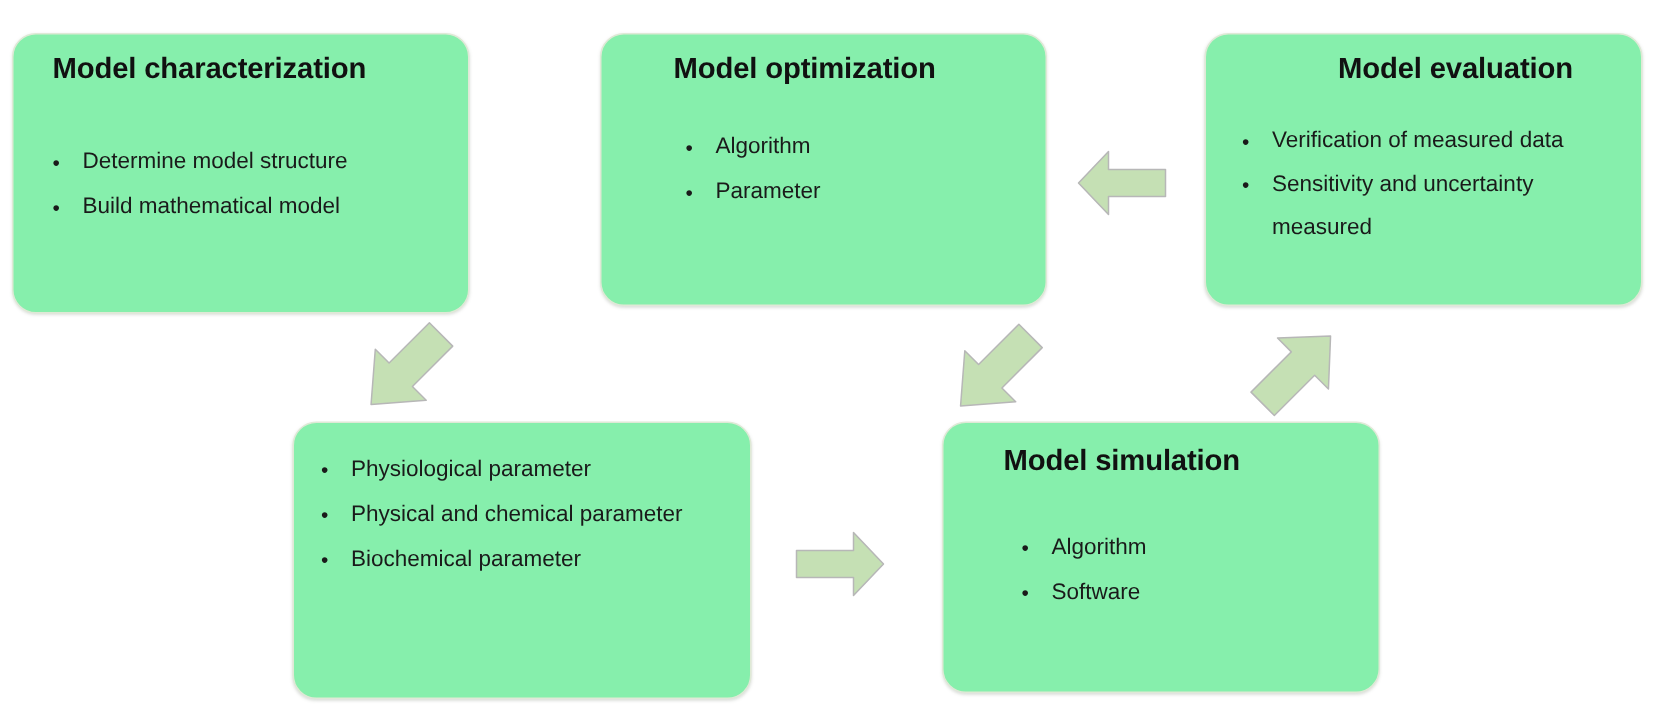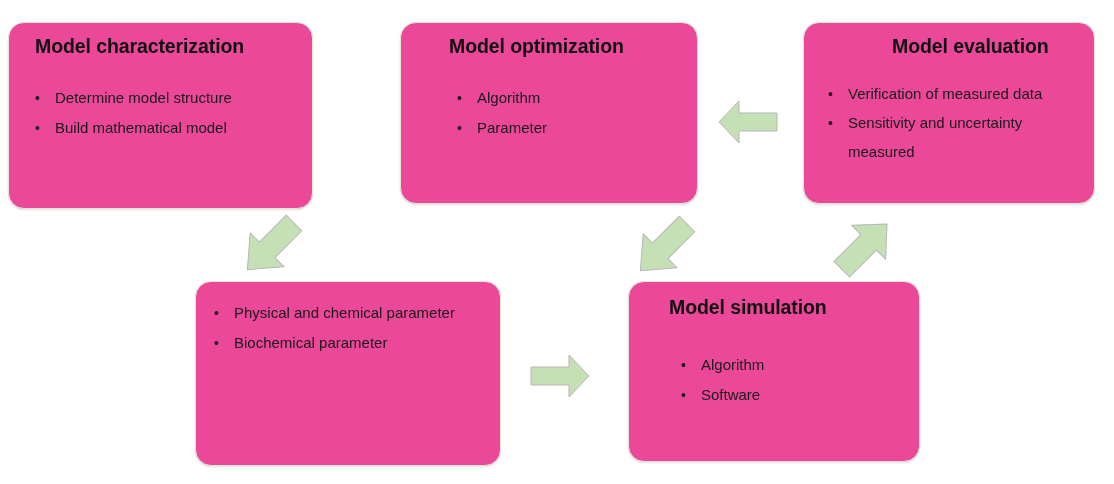--- a/index.html
+++ b/index.html
@@ -21,21 +21,21 @@
     position: absolute;
     left: 0; top: 0;
     width: 1114px;
     height: 484px;
   }
 
   
   .node {
     position: absolute;
     box-sizing: border-box;
-    background: #ec4899;
+    background: #86efac;
     border: 1px solid #dfe9d6;
     border-radius: 16px;
     box-shadow: 0 1px 2px rgba(120,130,115,0.25);
     padding: 0;
   }
   .node-title {
     font-weight: bold;
     font-size: 19.5px;
     line-height: 25px;
     color: #111111;
@@ -61,21 +61,21 @@
     left: 6px;
     top: 0;
     font-size: 14px;
     line-height: 30px;
     color: #1a1a1a;
   }
 
   
   #node-characterization { left: 8px;   top: 22px;  width: 305px; height: 187px; }
   #node-characterization .node-title { margin: 11px 0 0 26px; }
-  #node-characterization .node-list  { margin: 24px 0 0 20px; }
+  #node-characterization .node-list  { margin: 34px 0 0 20px; }
 
   #node-optimization { left: 400px; top: 22px;  width: 298px; height: 182px; }
   #node-optimization .node-title { margin: 11px 0 0 48px; }
   #node-optimization .node-list  { margin: 24px 0 0 50px; }
 
   #node-evaluation { left: 803px; top: 22px;  width: 292px; height: 182px; }
   #node-evaluation .node-title { margin: 11px 0 0 88px; }
   #node-evaluation .node-list  { margin: 20px 0 0 18px; }
   #node-evaluation .node-list li { line-height: 29px; }
 
@@ -130,20 +130,21 @@
     <div class="node-title">Model evaluation</div>
     <ul class="node-list">
       <li>Verification of measured data</li>
       <li>Sensitivity and uncertainty
 measured</li>
     </ul>
   </div>
 
   <div class="node" id="node-definition">
     <ul class="node-list">
+      <li>Physiological parameter</li>
       <li>Physical and chemical parameter</li>
       <li>Biochemical parameter</li>
     </ul>
   </div>
 
   <div class="node" id="node-simulation">
     <div class="node-title">Model simulation</div>
     <ul class="node-list">
       <li>Algorithm</li>
       <li>Software</li>

